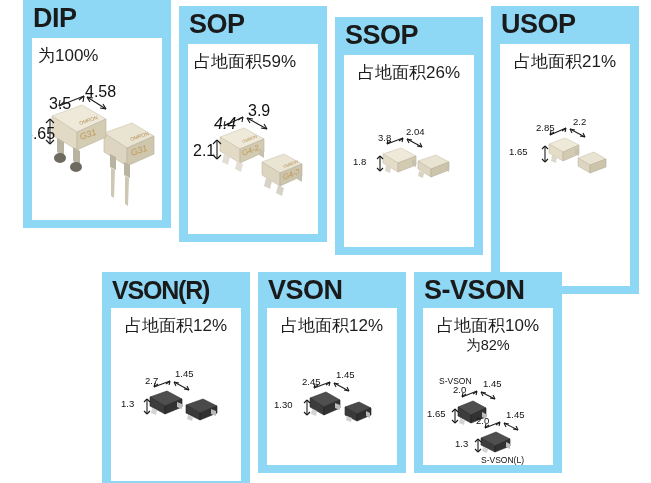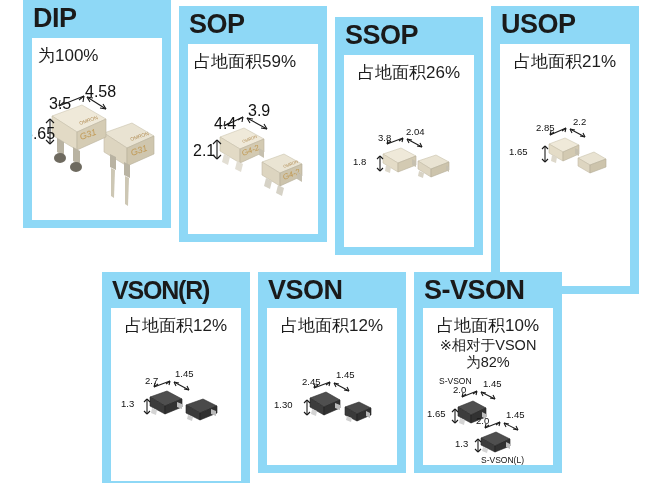--- a/index.html
+++ b/index.html
@@ -195,21 +195,21 @@
             <path d="M51,16 L71,27"></path>
             <path d="M51,16 l6,1 M51,16 l3,5"></path>
             <path d="M71,27 l-6,-1 M71,27 l-3,-5"></path>
             <path d="M21,38 L21,57"></path>
             <path d="M21,38 l-4,4 M21,38 l4,4"></path>
             <path d="M21,57 l-4,-4 M21,57 l4,-4"></path>
           </g>
         </svg>
 
         <div class="dim big" style="left:52px; top:0px;">3.9</div>
-        <div class="dim big" style="left:18px; top:13px;">4.4</div>
+        <div class="dim big" style="left:18px; top:13px;font-style:italic;">4.4</div>
         <div class="dim big" style="left:-3px; top:40px;">2.1</div>
       </div>
     </div>
   </div>
 
   <div class="card" style="left:335px; top:17px; width:148px; height:238px;">
     <div class="card-title">SSOP</div>
     <div class="card-body">
       <div class="pct">占地面积26%</div>
 
@@ -375,21 +375,20 @@
         <div class="dim med" style="left:23px; top:6px;">2.45</div>
         <div class="dim med" style="left:-5px; top:29px;">1.30</div>
       </div>
     </div>
   </div>
 
   <div class="card row2" style="left:414px; top:272px; width:148px; height:201px;">
     <div class="card-title">S-VSON</div>
     <div class="card-body">
       <div class="pct">占地面积10%</div>
-      <div class="note">※相对于VSON</div>
       <div class="note">为82%</div>
 
       <div class="art" style="left:2px; top:68px; width:128px; height:95px;">
         <svg width="128" height="95" viewBox="0 0 128 95">
 
           <g>
             <polygon points="33,31 48,25 61,32 46,39" fill="#4f4f4f" stroke="#2e2e2e" stroke-width="0.6"></polygon>
             <polygon points="33,31 46,39 46,47 33,40" fill="#3c3c3c" stroke="#262626" stroke-width="0.6"></polygon>
             <polygon points="46,39 61,32 61,41 46,47" fill="#323232" stroke="#1f1f1f" stroke-width="0.6"></polygon>
             <polygon points="35,42 40,44 39,49 34,47" fill="#d4d4d4"></polygon>

